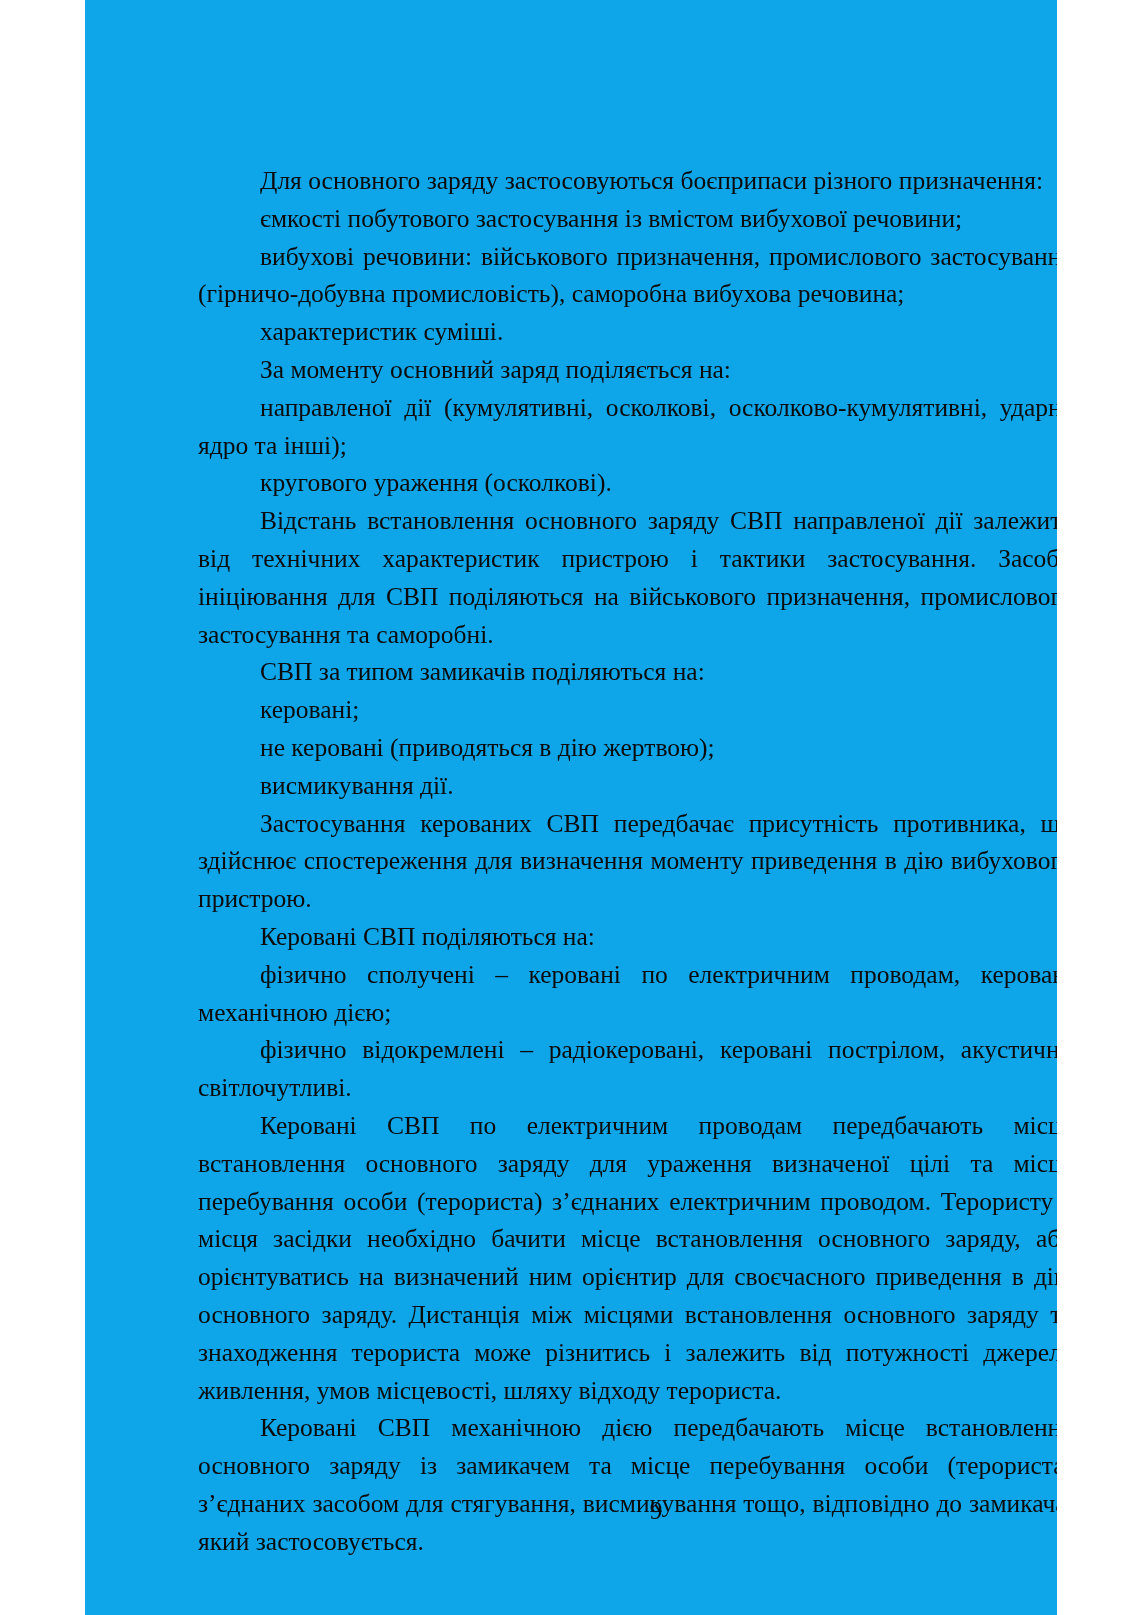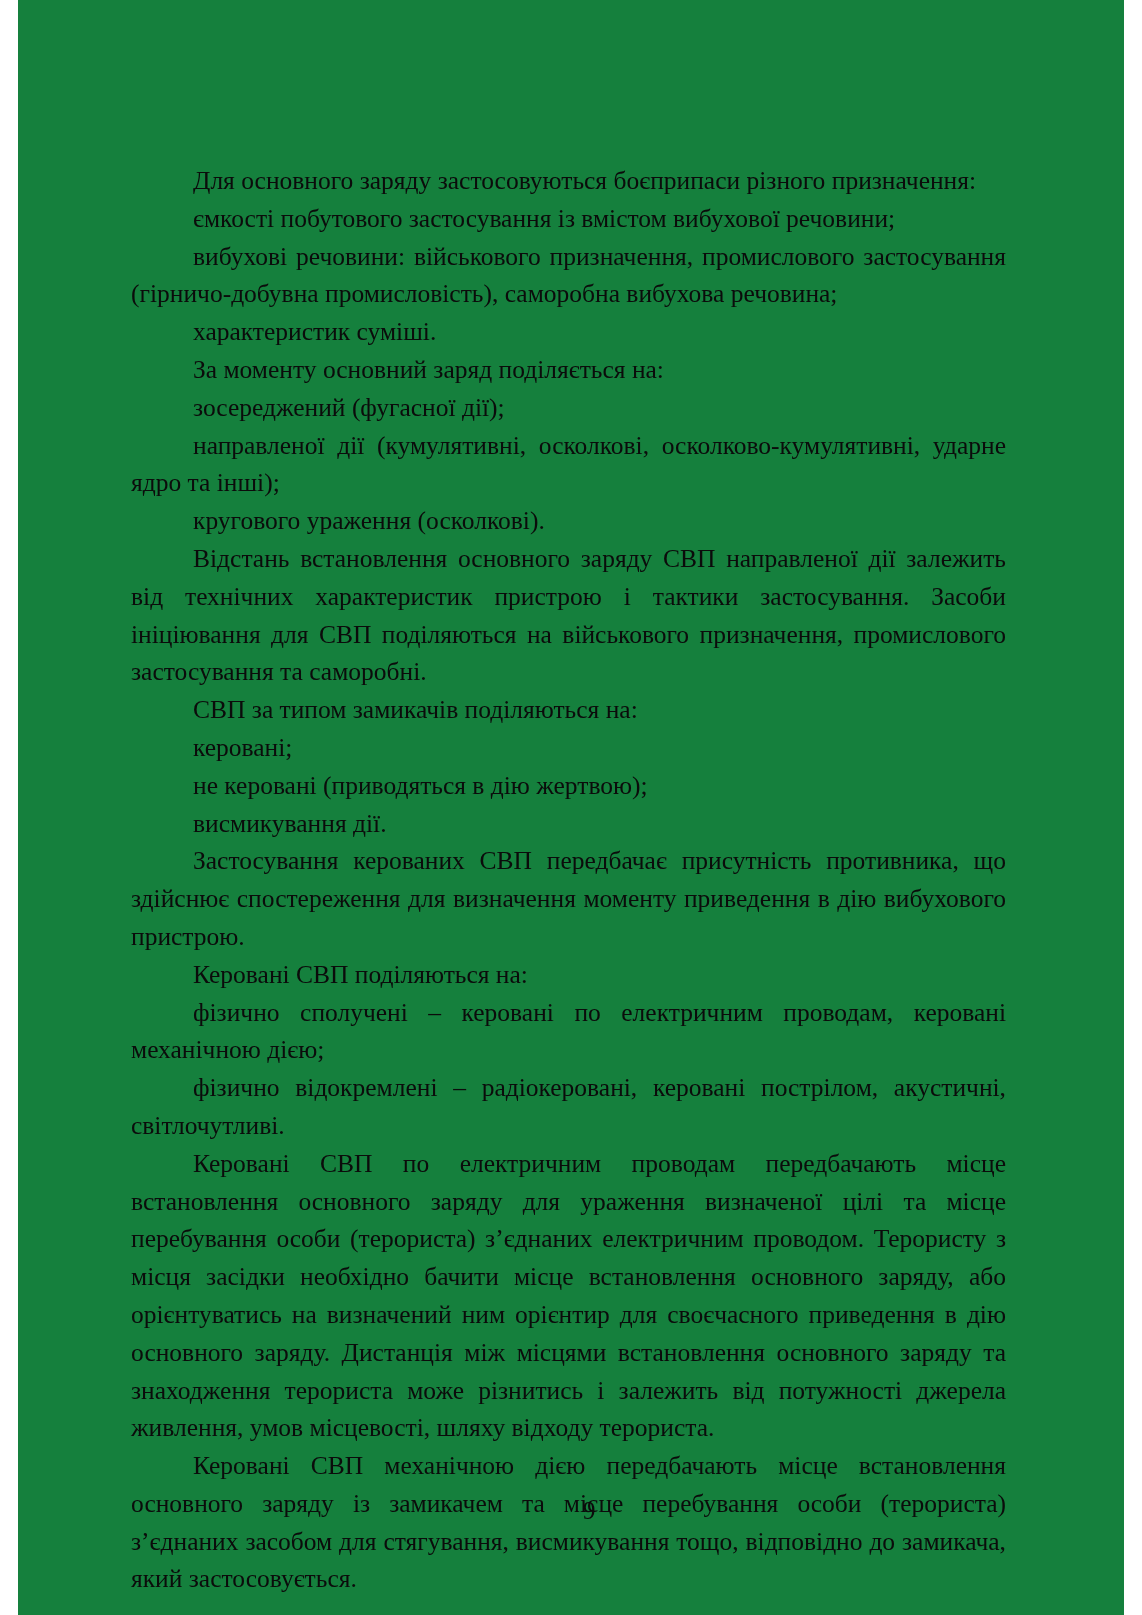--- a/index.html
+++ b/index.html
@@ -7,24 +7,24 @@
     margin: 0;
     padding: 0;
     background: #ffffff;
   }
   body {
     font-family: "Liberation Serif", "DejaVu Serif", serif;
     color: #000000;
   }
   .page {
     position: relative;
-    width: 1106px;
+    width: 972px;
     height: 1615px;
     margin: 0 auto;
-    background: #15803d;
+    background: #0ea5e9;
     overflow: hidden;
     box-sizing: border-box;
   }
   .text-body {
     position: absolute;
     left: 113px;
     top: 162px;
     width: 875px;
     font-size: 25.5px;
     line-height: 37.8px;
@@ -59,21 +59,20 @@
 <body>
 
 <div class="page">
 
   <div class="text-body">
     <p class="para nojustify">Для основного заряду застосовуються боєприпаси різного призначення:</p>
     <p class="para nojustify">ємкості побутового застосування із вмістом вибухової речовини;</p>
     <p class="para">вибухові речовини: військового призначення, промислового застосування (гірничо-добувна промисловість), саморобна вибухова речовина;</p>
     <p class="para nojustify">характеристик суміші.</p>
     <p class="para nojustify">За моменту основний заряд поділяється на:</p>
-    <p class="para nojustify">зосереджений (фугасної дії);</p>
     <p class="para">направленої дії (кумулятивні, осколкові, осколково-кумулятивні, ударне ядро та інші);</p>
     <p class="para nojustify">кругового ураження (осколкові).</p>
     <p class="para">Відстань встановлення основного заряду СВП направленої дії залежить від технічних характеристик пристрою і тактики застосування. Засоби ініціювання для СВП поділяються на військового призначення, промислового застосування та саморобні.</p>
     <p class="para nojustify">СВП за типом замикачів поділяються на:</p>
     <p class="para nojustify">керовані;</p>
     <p class="para nojustify">не керовані (приводяться в дію жертвою);</p>
     <p class="para nojustify">висмикування дії.</p>
     <p class="para">Застосування керованих СВП передбачає присутність противника, що здійснює спостереження для визначення моменту приведення в дію вибухового пристрою.</p>
     <p class="para nojustify">Керовані СВП поділяються на:</p>
     <p class="para">фізично сполучені – керовані по електричним проводам, керовані механічною дією;</p>

